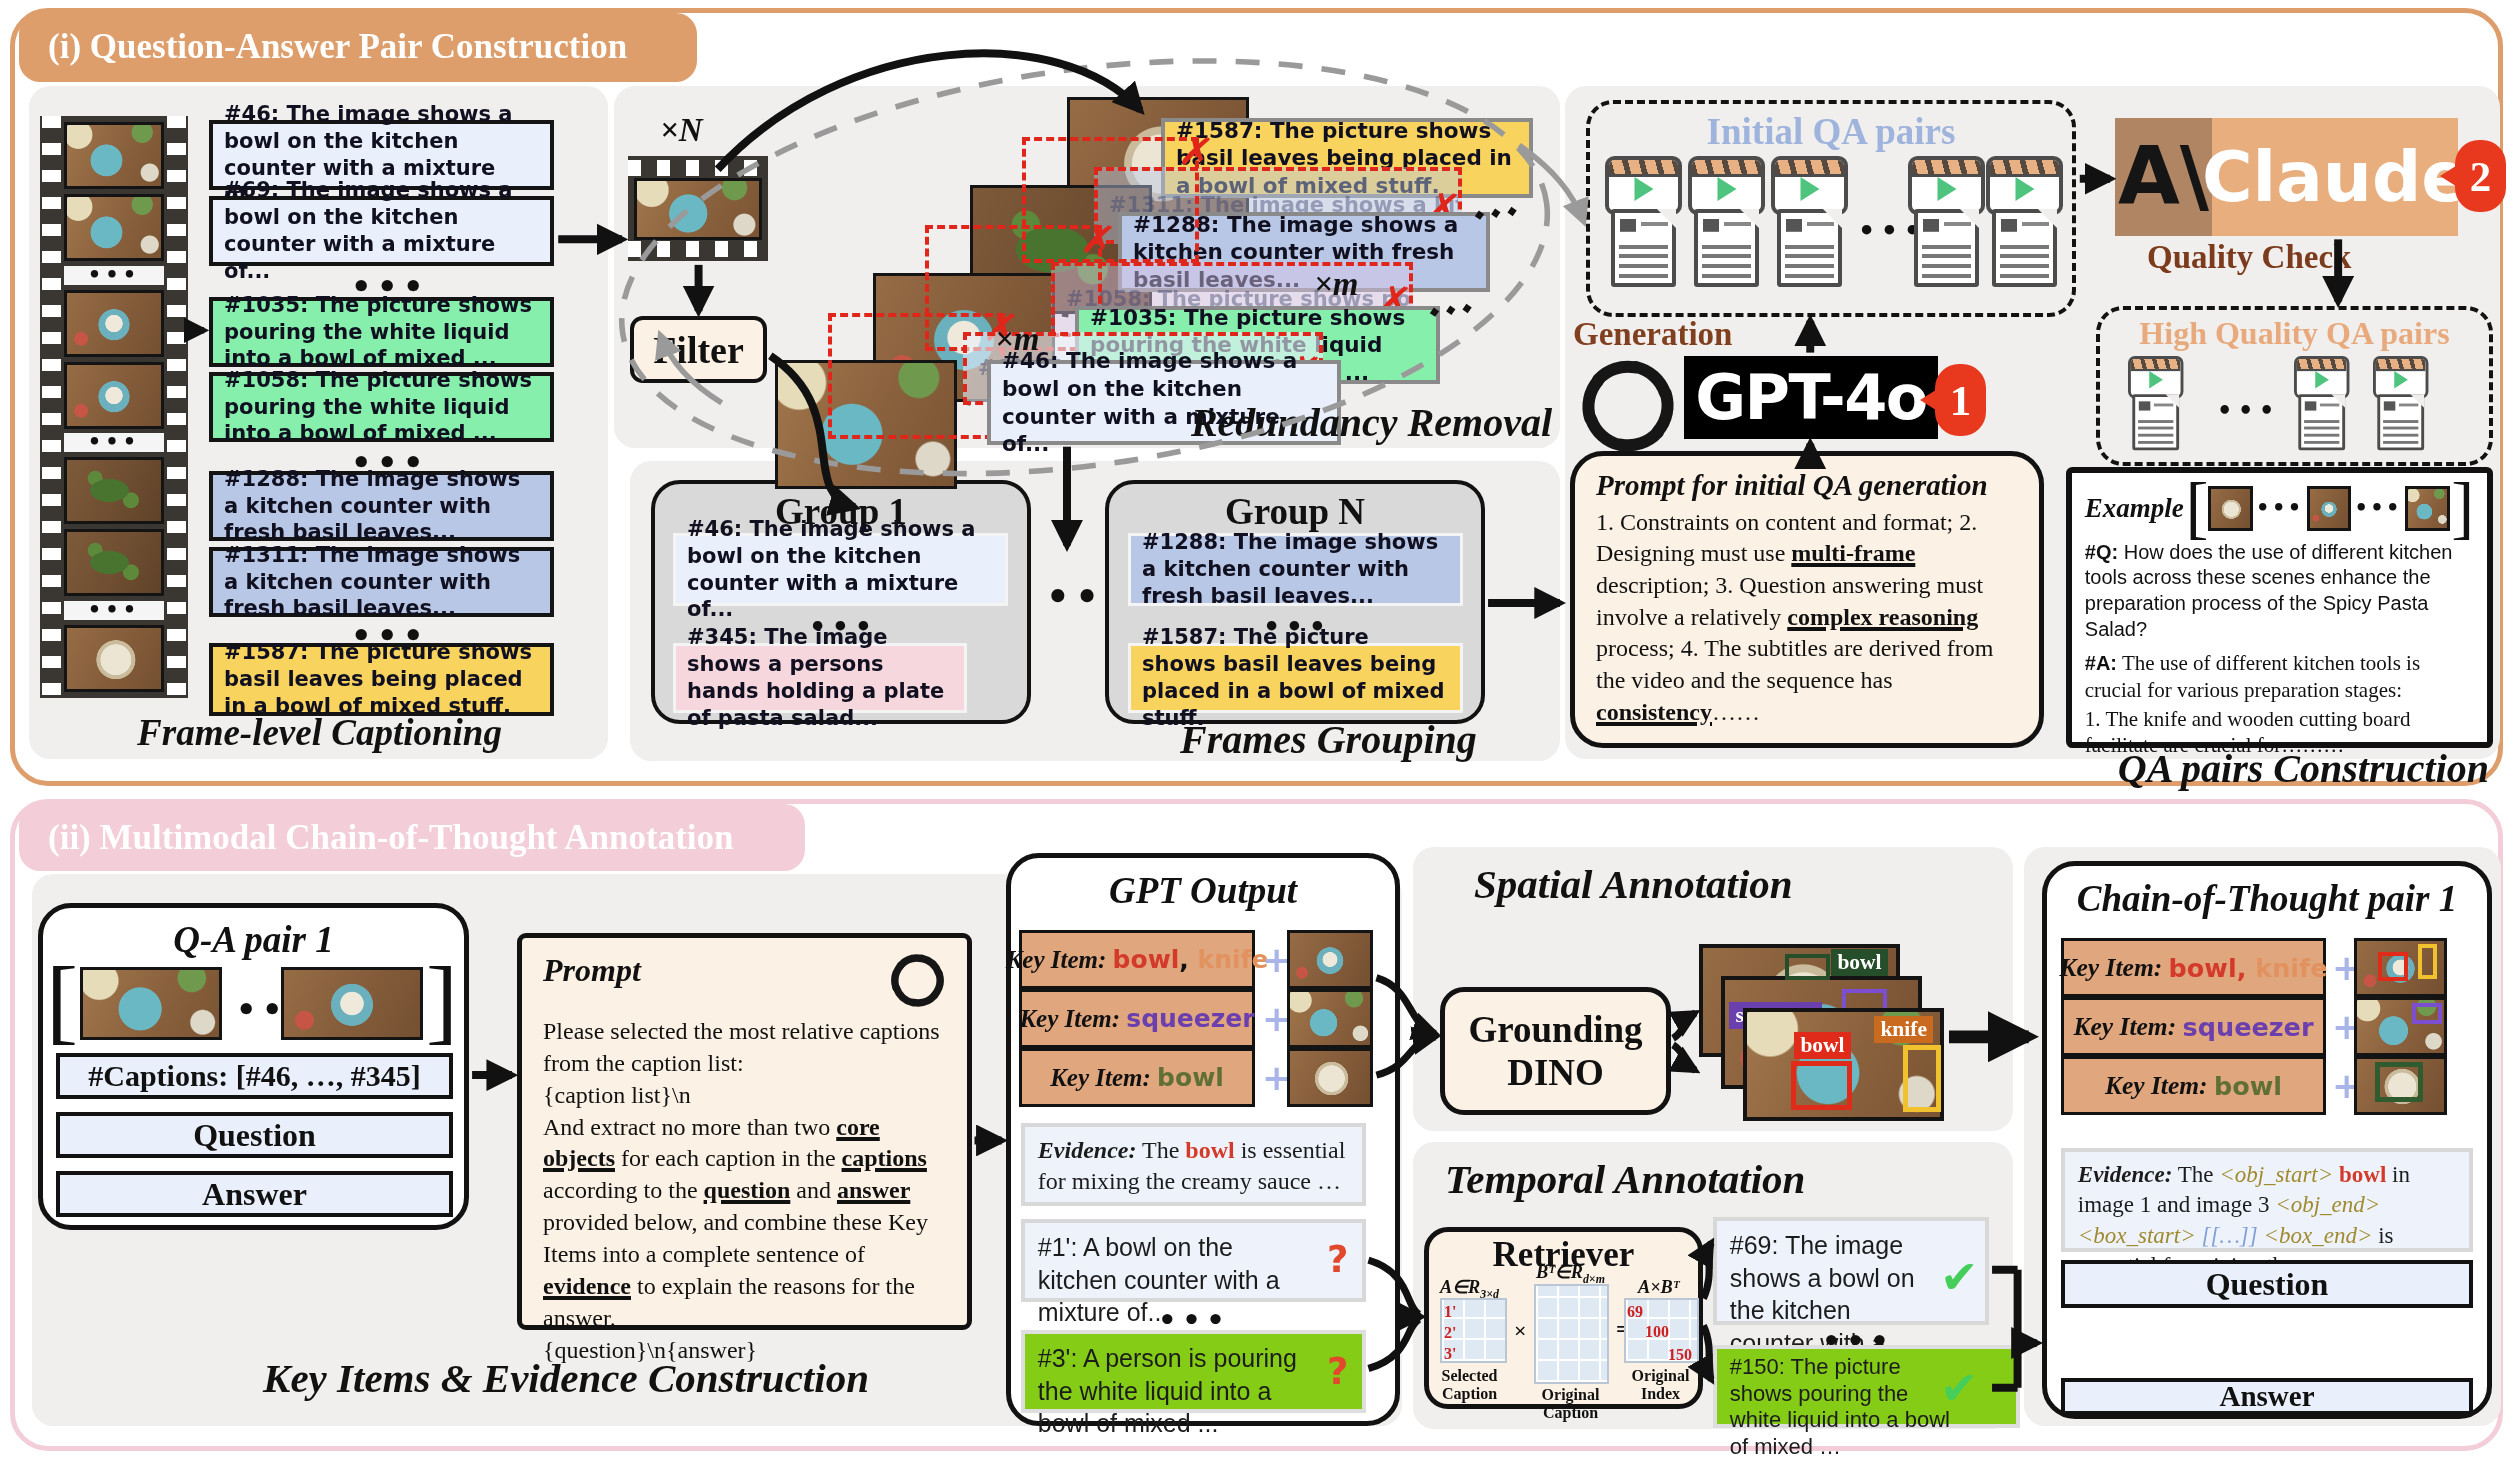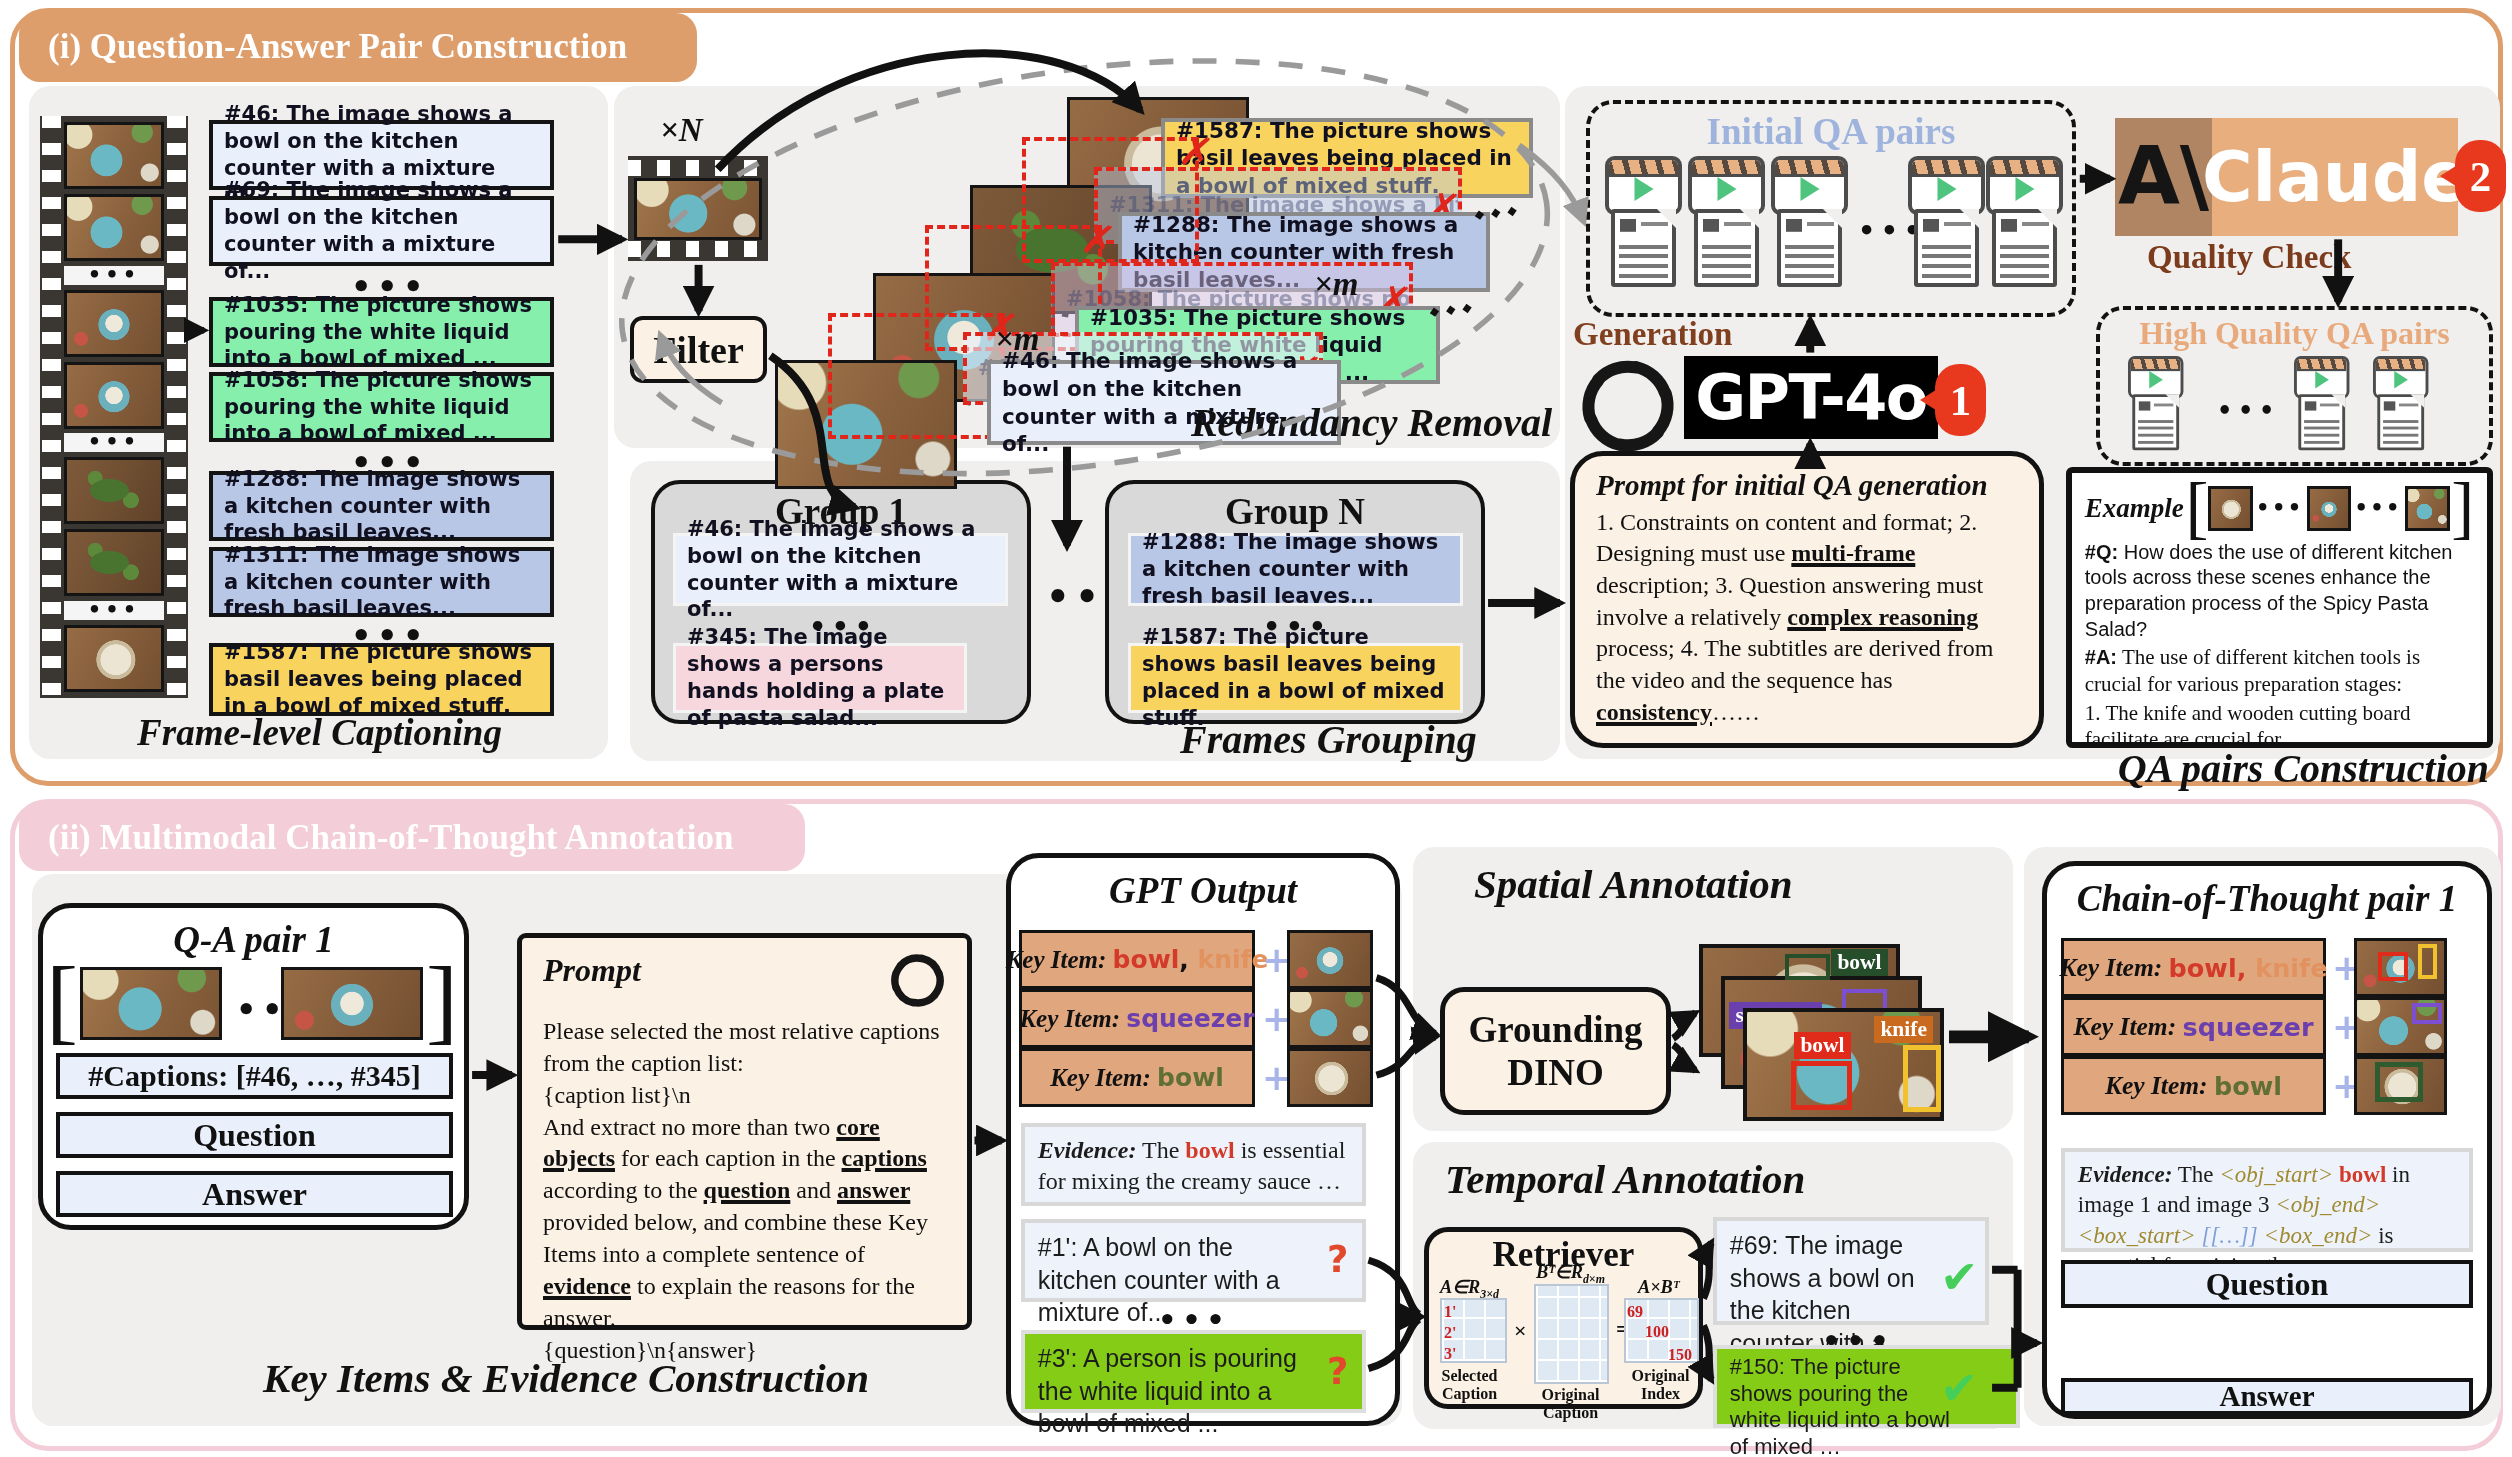--- a/index.html
+++ b/index.html
@@ -311,21 +311,21 @@
       <span class="thumb t-final" style="position:static;display:inline-block;width:70px;height:45px"></span>
       <span style="font:700 21px/1 'DejaVu Sans';letter-spacing:2.4px;margin:0 3.2px">•••</span>
       <span class="thumb t-pour" style="position:static;display:inline-block;width:70px;height:45px"></span>
       <span style="font:700 21px/1 'DejaVu Sans';letter-spacing:2.4px;margin:0 3.2px">•••</span>
       <span class="thumb t-bowl" style="position:static;display:inline-block;width:70px;height:45px"></span>
       <span class="sb" style="font-size:69px;font-weight:400;line-height:.7;margin-left:1.6px">]</span>
     </div>
     <div style="font:400 20px/1.28 'Liberation Sans',sans-serif;margin-top:4.8px">
       <span style="font-weight:700">#Q:</span><span> How does the use of different kitchen tools across these scenes enhance the preparation process of the Spicy Pasta Salad?</span>
     </div>
-    <div style="font:400 21px/1.28 'Liberation Serif',serif;margin-top:2px">
+    <div style="font:400 21px/1.28 'Liberation Serif',serif;margin-top:8px">
       <span style="font-weight:700;font-family:'Liberation Sans',sans-serif;font-size:20px">#A:</span><span> The use of different kitchen tools is crucial for various preparation stages:</span>
     </div>
     <div style="font:400 21px/1.28 'Liberation Serif',serif;margin-top:1.6px"><span>1. The knife and wooden cutting board facilitate are crucial for………</span></div>
   </div>
   <div class="lbl sbi" style="left:2010px;top:745px;width:479px;text-align:right;font-size:40px;z-index:8">QA pairs Construction</div>
 
   <div class="sec" style="left:9.6px;top:799px;width:2493px;height:652px;border:5.6px solid #f3cdd7"></div>
   <div class="tab" style="left:19px;top:804px;width:786px;height:67px;background:#f3cdd7;font-size:35px">
       <span>(ii) Multimodal Chain-of-Thought Annotation</span>
     </div>

